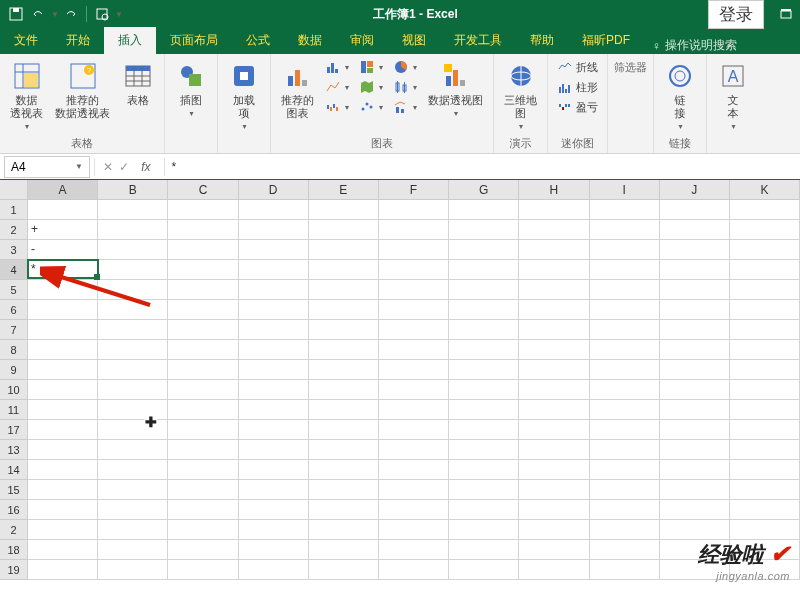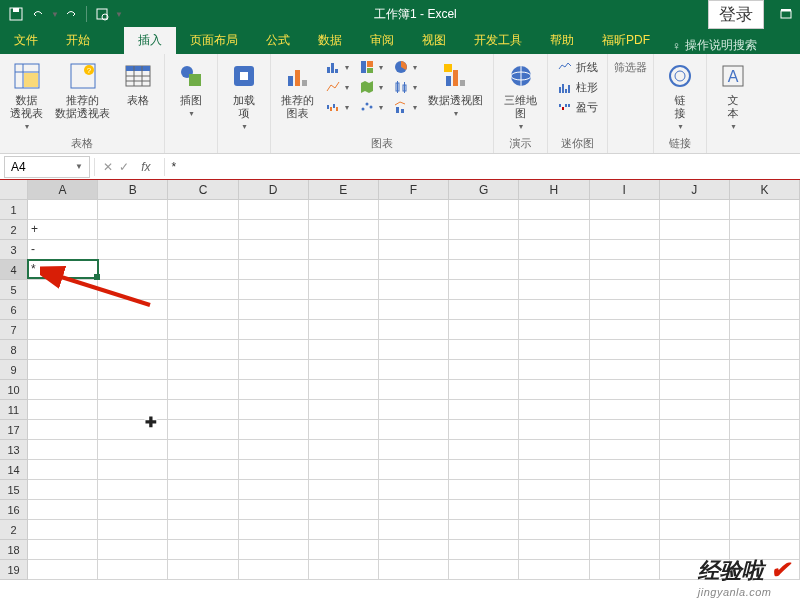--- a/index.html
+++ b/index.html
@@ -3,28 +3,28 @@
 <meta charset="utf-8">
 <style>
 * { margin: 0; padding: 0; box-sizing: border-box; font-family: "Microsoft YaHei", Arial, sans-serif; }
 body { width: 800px; height: 600px; overflow: hidden; background: #fff; position: relative; }
 
 
 .title-bar { height: 28px; background: #0c6b3d; display: flex; align-items: center; color: #fff; }
 .qat { display: flex; align-items: center; gap: 2px; padding-left: 6px; }
 .qat-btn { width: 20px; height: 20px; display: flex; align-items: center; justify-content: center; color: #fff; font-size: 12px; }
 .qat-sep { width: 1px; height: 16px; background: rgba(255,255,255,0.3); margin: 0 3px; }
-.title-center { flex: 1; text-align: center; font-size: 12px; }
+.title-center { flex: 1; text-align: center; font-size: 12px; font-weight: bold; }
 .login-btn { background: #fff; color: #333; font-size: 17px; padding: 2px 10px; margin-right: 8px; border: 1px solid #ccc; }
 .win-btn { width: 28px; height: 28px; display: flex; align-items: center; justify-content: center; color: #fff; font-size: 12px; }
 
 
 .tab-strip { height: 26px; background: #0c6b3d; display: flex; align-items: flex-end; }
 .tab { color: #fde047; font-size: 12px; padding: 5px 14px; cursor: pointer; }
-.tab.active { background: #f3f3f3; color: #0c6b3d; margin-left: 20px; }
+.tab.active { background: #f3f3f3; color: #0c6b3d; }
 .tab.file { background: transparent; }
 .tell-me { display: flex; align-items: center; color: #d0e8dc; font-size: 12px; margin-left: 8px; gap: 4px; }
 
 
 .ribbon { height: 100px; background: #f3f3f3; border-bottom: 1px solid #d4d4d4; display: flex; }
 .ribbon-group { display: flex; flex-direction: column; border-right: 1px solid #e0e0e0; padding: 4px 6px 2px 6px; }
 .ribbon-group-content { flex: 1; display: flex; align-items: flex-start; gap: 4px; }
 .ribbon-group-label { text-align: center; font-size: 11px; color: #666; padding-top: 2px; }
 .big-btn { display: flex; flex-direction: column; align-items: center; justify-content: flex-start; padding: 2px 4px; font-size: 11px; color: #444; min-width: 40px; text-align: center; line-height: 1.2; gap: 2px; }
 .big-btn .ico { width: 32px; height: 32px; display: flex; align-items: center; justify-content: center; }
@@ -59,21 +59,21 @@
 .active-cell-border { position: absolute; border: 2px solid #217346; pointer-events: none; }
 .active-cell-border::after { content: ''; position: absolute; right: -3px; bottom: -3px; width: 6px; height: 6px; background: #217346; }
 
 
 .arrow-svg { position: absolute; pointer-events: none; }
 
 
 .cur-plus { position: absolute; font-size: 14px; color: #222; font-weight: bold; text-shadow: -1px -1px 0 #fff,1px -1px 0 #fff,-1px 1px 0 #fff,1px 1px 0 #fff; }
 
 
-.watermark { position: absolute; right: 10px; bottom: 2px; }
+.watermark { position: absolute; right: 10px; bottom: 18px; text-align: right; }
 .wm-main { font-size: 22px; font-weight: bold; color: #222; font-style: italic; }
 .wm-check { color: #d81e06; font-size: 24px; font-weight: bold; }
 .wm-sub { font-size: 11px; color: #888; font-style: italic; letter-spacing: 0.5px; }
 </style>
 </head>
 <body>
 
 <div class="title-bar">
   <div class="qat">
     <div class="qat-btn">

